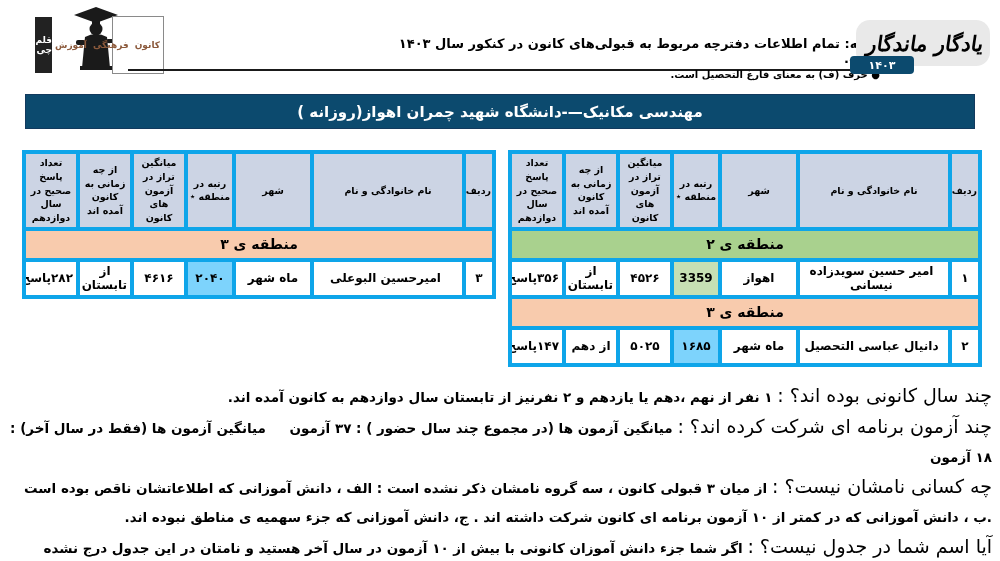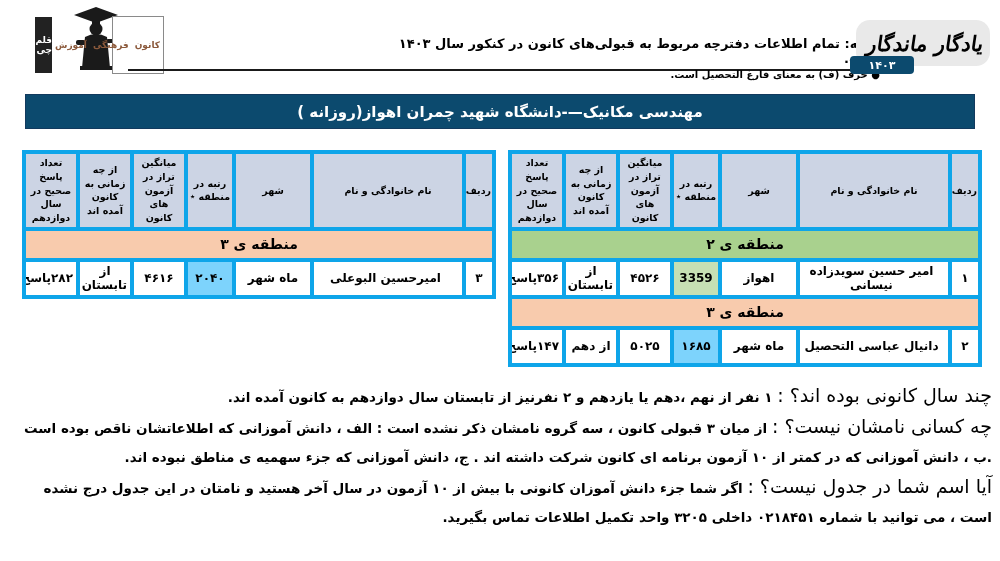--- a/index.html
+++ b/index.html
@@ -179,15 +179,16 @@
     <td class="rank-peach">۲۰۴۰</td>
     <td>۴۶۱۶</td>
     <td>از تابستان</td>
     <td>۲۸۲پاسخ</td>
   </tr>
 </tbody>
   </table>
 
 <div class="footer-text">
   <p><b class="lead">چند سال کانونی بوده اند؟ :</b><span> ۱ نفر از نهم ،دهم یا یازدهم و ۲ نفرنیز از تابستان سال دوازدهم به کانون آمده اند.</span></p>
+  <p><b class="lead">چند آزمون برنامه ای شرکت کرده اند؟ :</b><span> میانگین آزمون ها (در مجموع چند سال حضور ) : ۳۷ آزمون&nbsp;&nbsp;&nbsp;&nbsp; میانگین آزمون ها (فقط در سال آخر) : ۱۸ آزمون</span></p>
   <p><b class="lead">چه کسانی نامشان نیست؟ :</b><span> از میان ۳ قبولی کانون ، سه گروه نامشان ذکر نشده است : الف ، دانش آموزانی که اطلاعاتشان ناقص بوده است .ب ، دانش آموزانی که در کمتر از ۱۰ آزمون برنامه ای کانون شرکت داشته اند . ج، دانش آموزانی که جزء سهمیه ی مناطق نبوده اند.</span></p>
   <p><b class="lead">آیا اسم شما در جدول نیست؟ :</b><span> اگر شما جزء دانش آموزان کانونی با بیش از ۱۰ آزمون در سال آخر هستید و نامتان در این جدول درج نشده است ، می توانید با شماره ۰۲۱۸۴۵۱ داخلی ۳۲۰۵ واحد تکمیل اطلاعات تماس بگیرید.</span></p>
 </div>
 
 </body></html>

